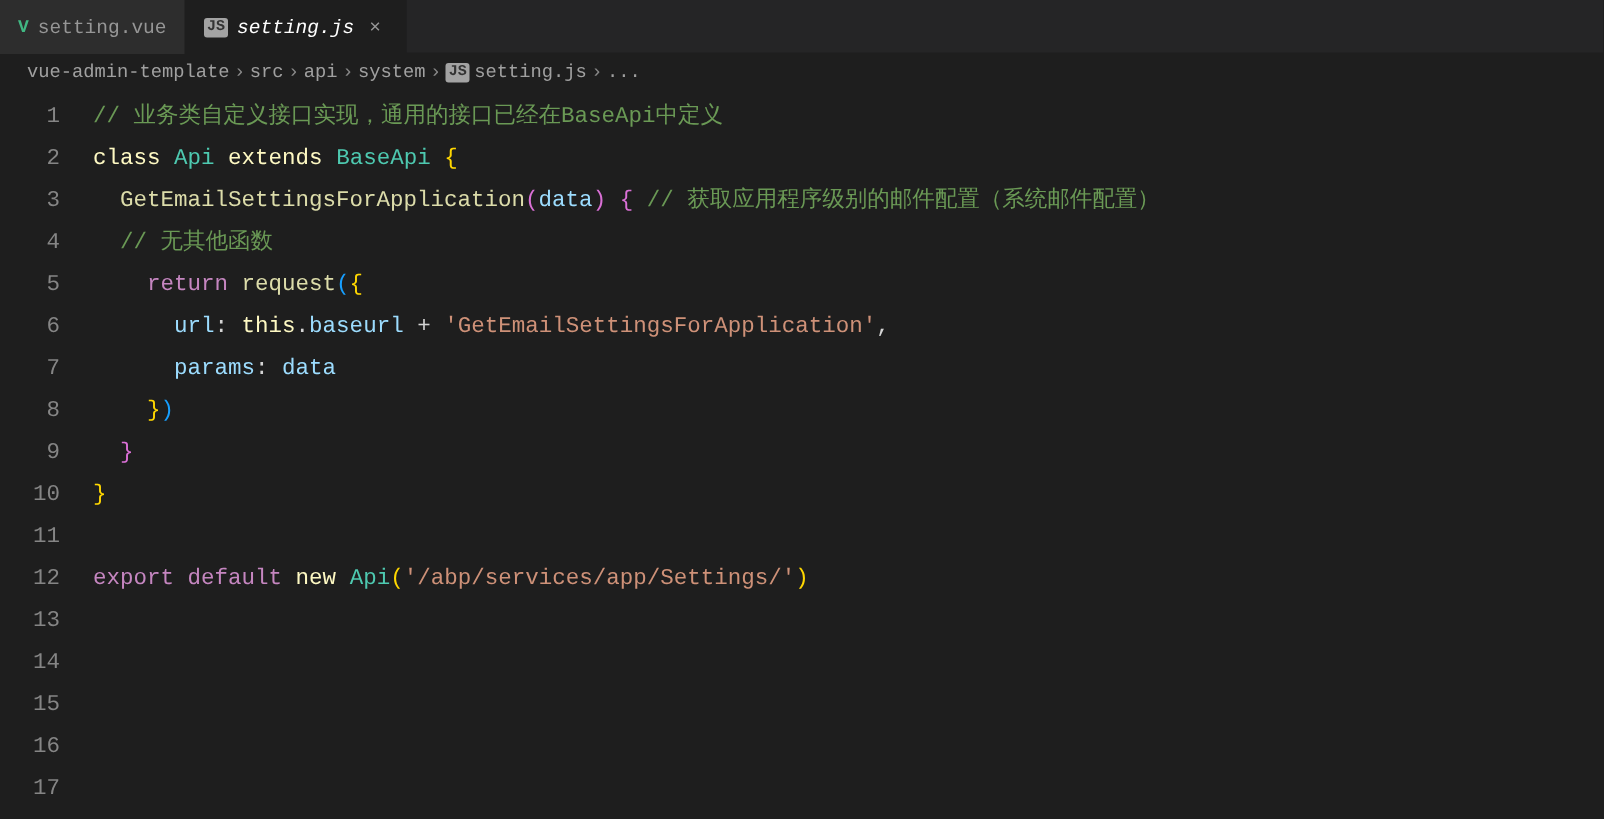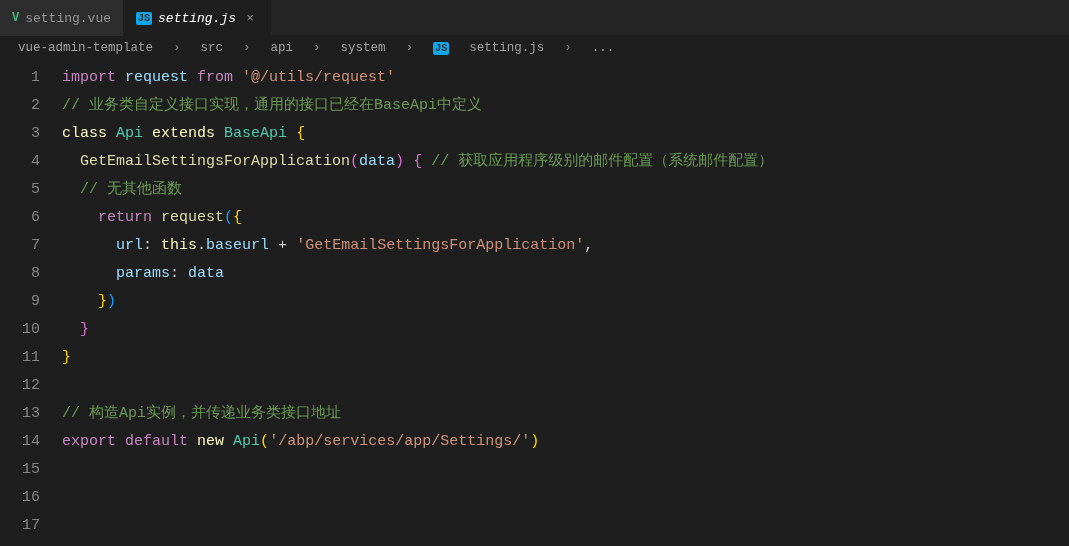--- a/index.html
+++ b/index.html
@@ -31,35 +31,35 @@
 }
 .tab.active {
   background: #1e1e1e;
   font-style: italic;
 }
 .tab.active .tab-label { color: #ffffff; }
 .tab-label { color: #969696; }
 .tab .close { color: #969696; width: 16px; text-align: center; }
 .file-icon-vue { color: #41b883; font-weight: bold; font-style: normal; font-size: 12px; }
 .file-icon-js {
-  background: #0ea5e9;
+  background: #a3a3a3;
   color: #333;
   font-size: 10px;
   font-weight: bold;
   font-style: normal;
   padding: 1px 2px;
   border-radius: 2px;
 }
 .breadcrumbs {
   display: flex;
   align-items: center;
   padding: 4px 18px;
   font-size: 12.5px;
   color: #a0a0a0;
-  gap: 20px;
+  gap: 3px;
   height: 24px;
 }
 .breadcrumbs .sep { color: #888; }
 .editor {
   display: flex;
   padding-top: 4px;
 }
 .gutter {
   width: 62px;
   text-align: right;
@@ -130,29 +130,27 @@
       <div class="line">10</div>
       <div class="line">11</div>
       <div class="line">12</div>
       <div class="line">13</div>
       <div class="line">14</div>
       <div class="line">15</div>
       <div class="line">16</div>
       <div class="line">17</div>
     </div>
   <div class="code" id="code">
-      <div class="line"><span class="tok-keyword">import</span><span class="tok-plain"> </span><span class="tok-var">request</span><span class="tok-plain"> </span><span class="tok-keyword">from</span><span class="tok-plain"> </span><span class="tok-string">'@/utils/request'</span></div>
       <div class="line"><span class="tok-comment">// 业务类自定义接口实现，通用的接口已经在BaseApi中定义</span></div>
       <div class="line"><span class="tok-blue">class</span><span class="tok-plain"> </span><span class="tok-type">Api</span><span class="tok-plain"> </span><span class="tok-blue">extends</span><span class="tok-plain"> </span><span class="tok-type">BaseApi</span><span class="tok-plain"> </span><span class="tok-brace1">{</span></div>
       <div class="line"><span class="tok-plain">  </span><span class="tok-func">GetEmailSettingsForApplication</span><span class="tok-brace2">(</span><span class="tok-var">data</span><span class="tok-brace2">)</span><span class="tok-plain"> </span><span class="tok-brace2">{</span><span class="tok-plain"> </span><span class="tok-comment">// 获取应用程序级别的邮件配置（系统邮件配置）</span></div>
       <div class="line"><span class="tok-plain">  </span><span class="tok-comment">// 无其他函数</span></div>
       <div class="line"><span class="tok-plain">    </span><span class="tok-keyword">return</span><span class="tok-plain"> </span><span class="tok-func">request</span><span class="tok-brace3">(</span><span class="tok-brace1">{</span></div>
       <div class="line"><span class="tok-plain">      </span><span class="tok-var">url</span><span class="tok-plain">: </span><span class="tok-blue">this</span><span class="tok-plain">.</span><span class="tok-var">baseurl</span><span class="tok-plain"> </span><span class="tok-op">+</span><span class="tok-plain"> </span><span class="tok-string">'GetEmailSettingsForApplication'</span><span class="tok-plain">,</span></div>
       <div class="line"><span class="tok-plain">      </span><span class="tok-var">params</span><span class="tok-plain">: </span><span class="tok-var">data</span></div>
       <div class="line"><span class="tok-plain">    </span><span class="tok-brace1">}</span><span class="tok-brace3">)</span></div>
       <div class="line"><span class="tok-plain">  </span><span class="tok-brace2">}</span></div>
       <div class="line"><span class="tok-brace1">}</span></div>
       <div class="line"><span class="tok-plain"></span></div>
-      <div class="line"><span class="tok-comment">// 构造Api实例，并传递业务类接口地址</span></div>
       <div class="line"><span class="tok-keyword">export</span><span class="tok-plain"> </span><span class="tok-keyword">default</span><span class="tok-plain"> </span><span class="tok-blue">new</span><span class="tok-plain"> </span><span class="tok-type">Api</span><span class="tok-brace1">(</span><span class="tok-string">'/abp/services/app/Settings/'</span><span class="tok-brace1">)</span></div>
       <div class="line"><span class="tok-plain"></span></div>
     </div>
 </div>
 
 </body></html>

